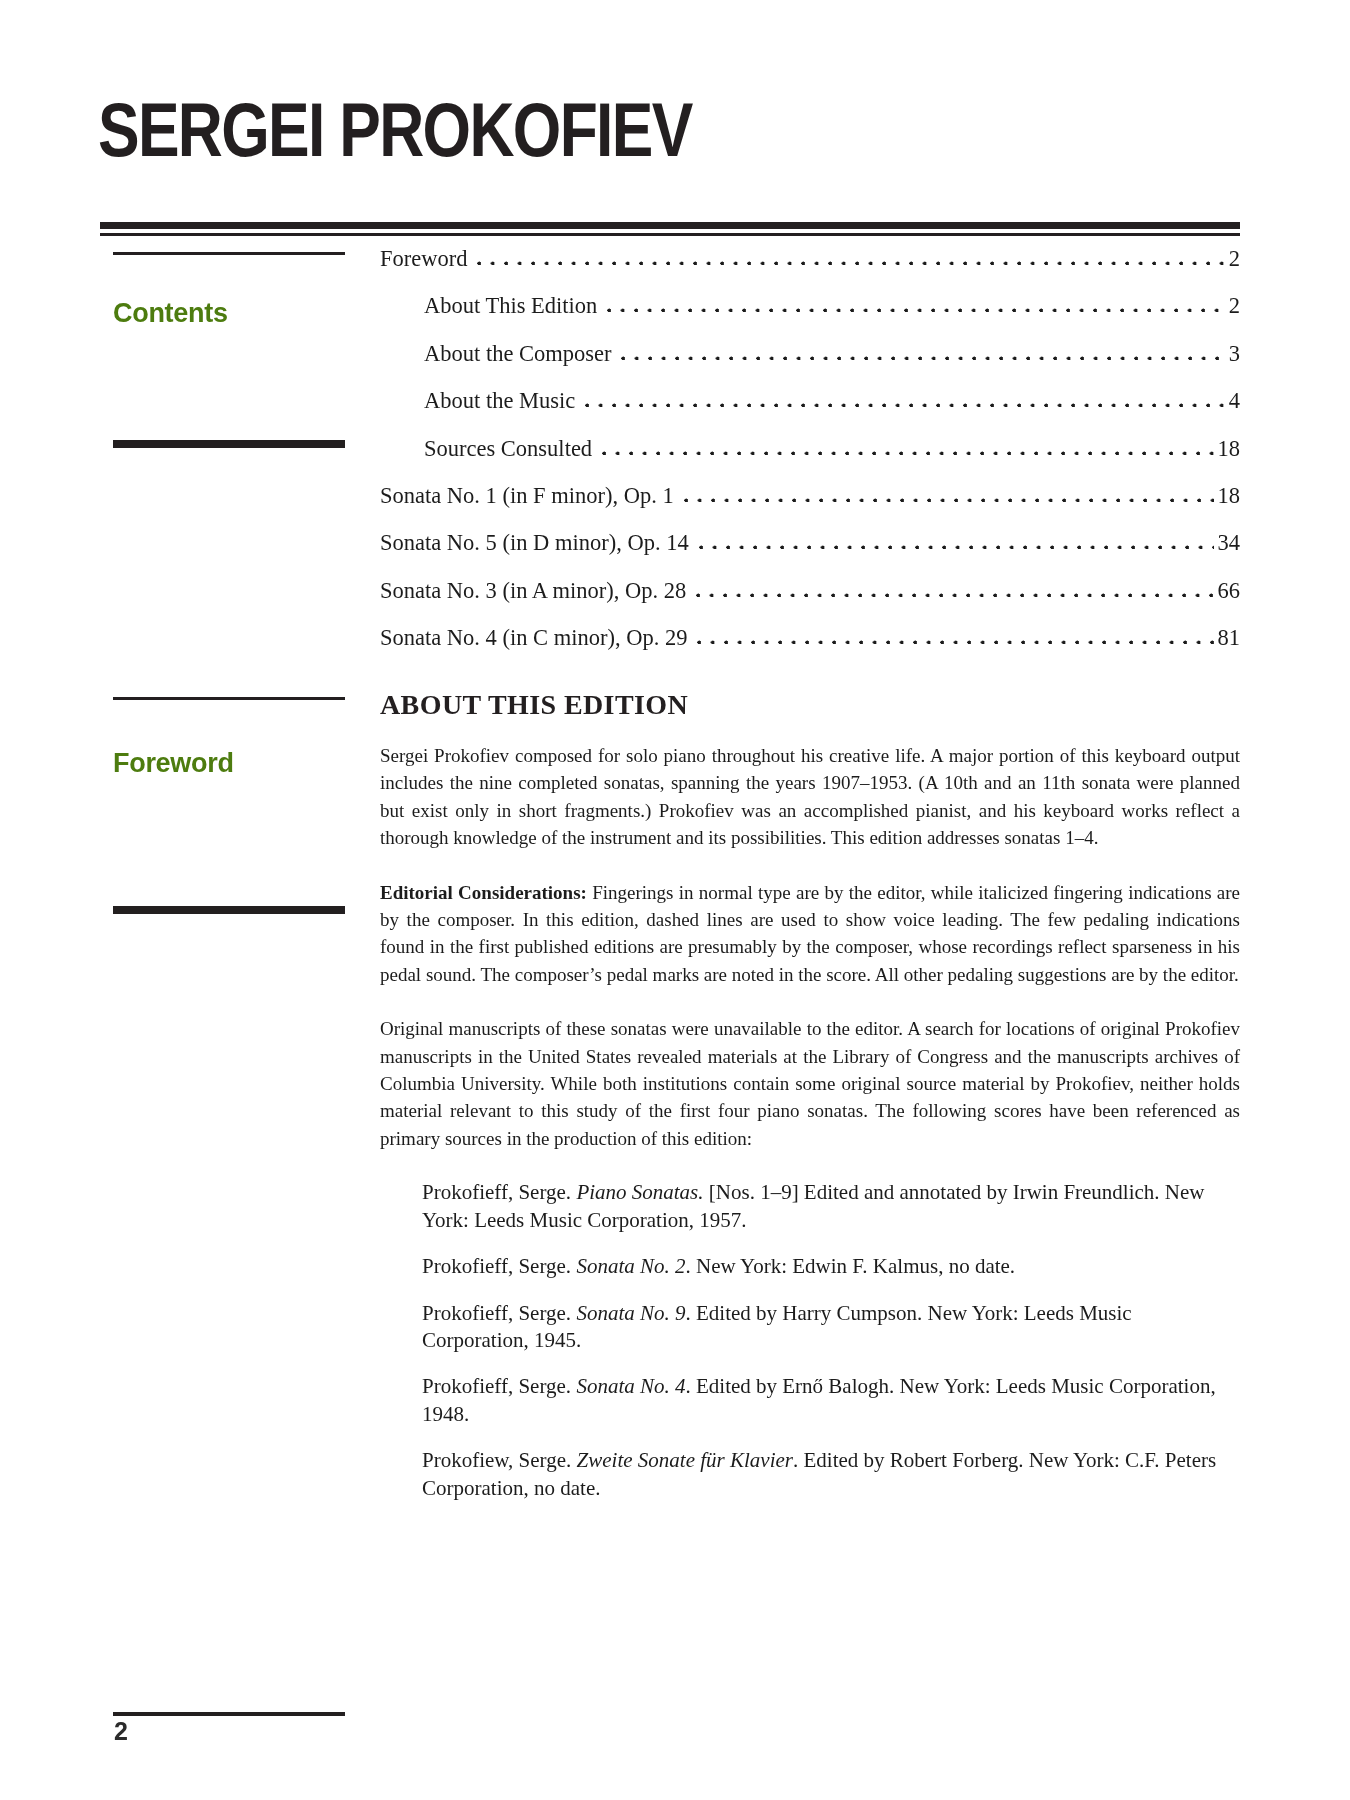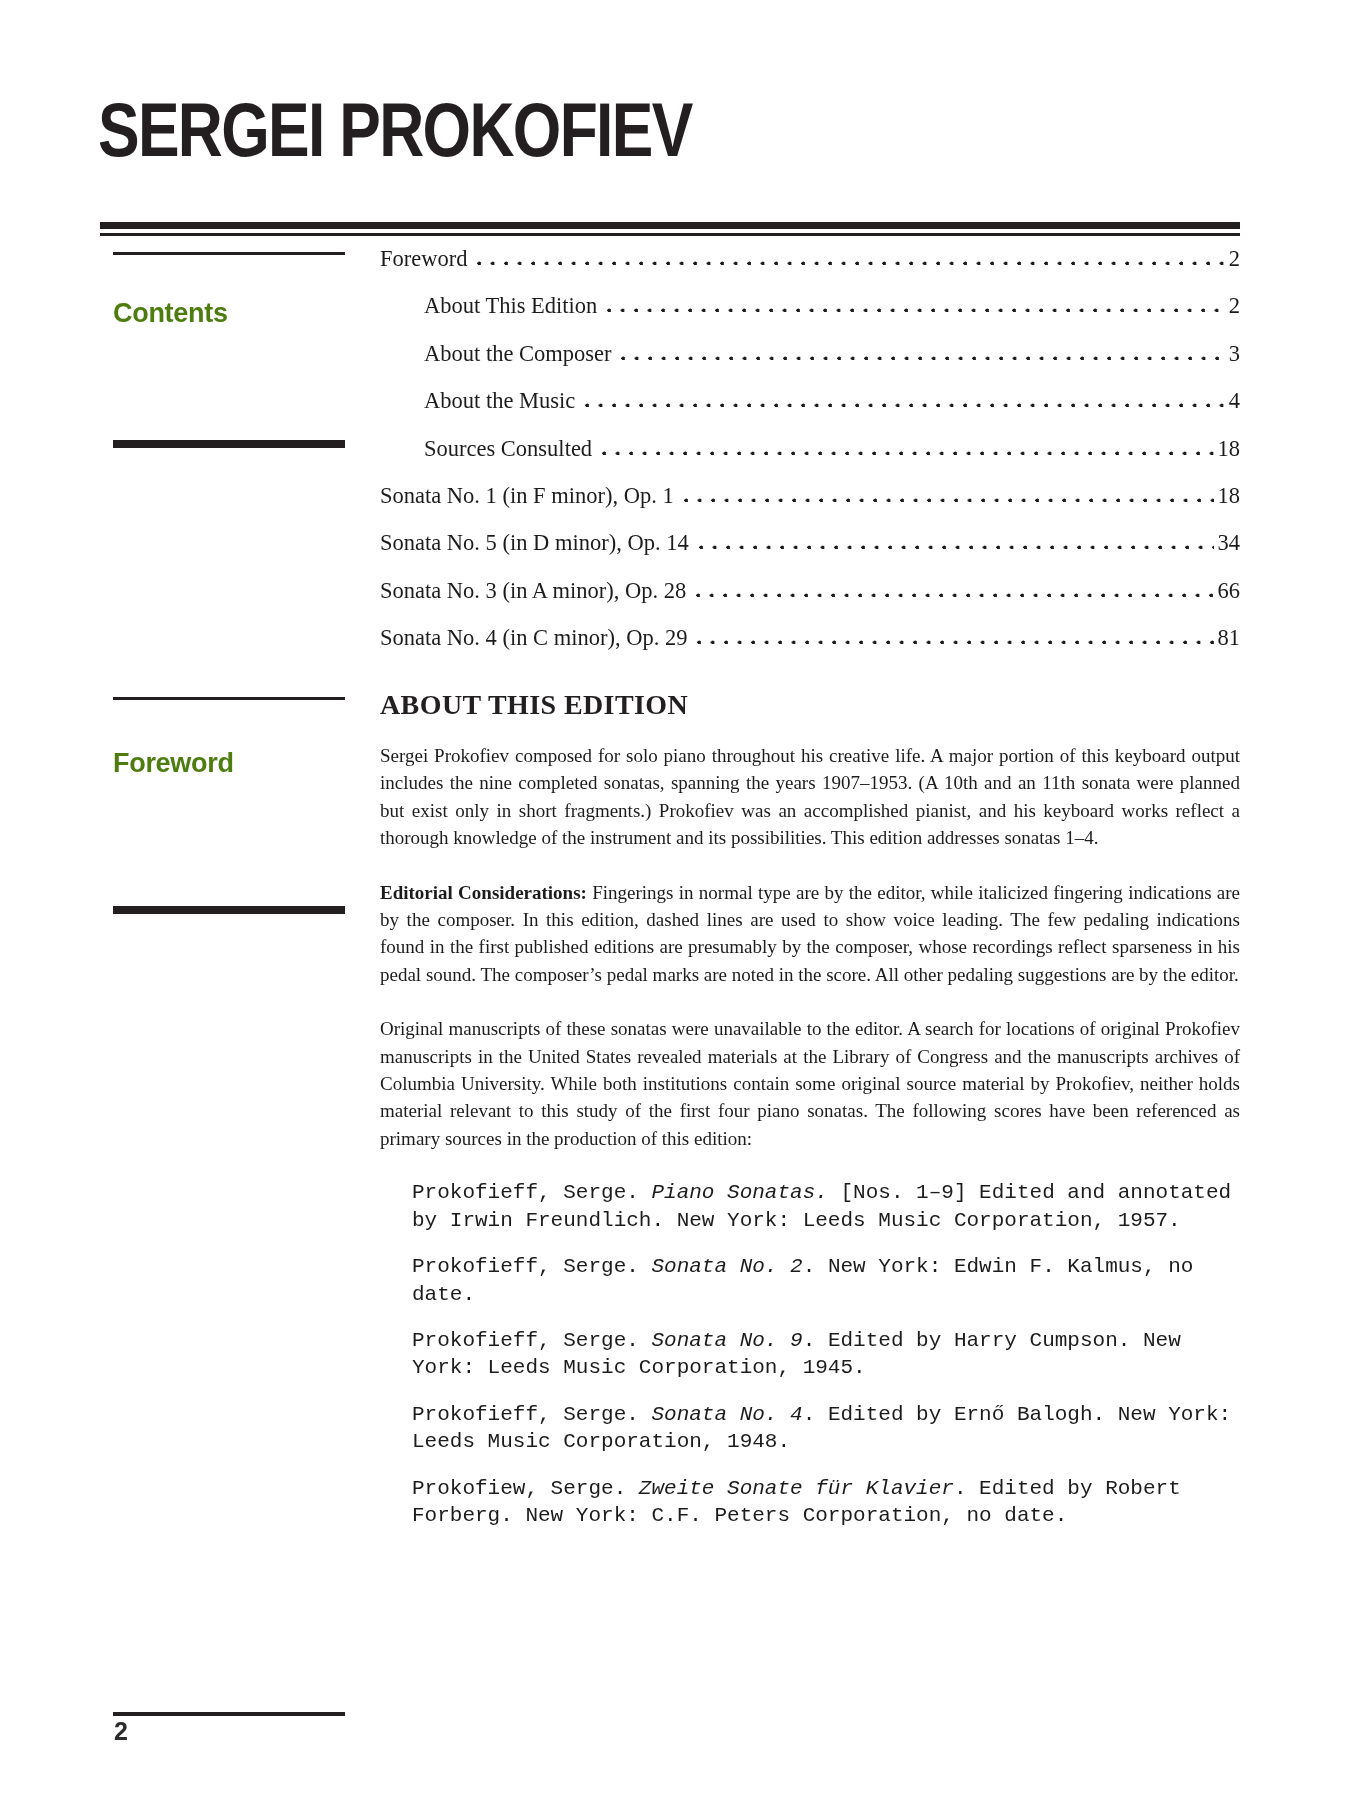--- a/index.html
+++ b/index.html
@@ -66,24 +66,23 @@
     font-size:28px;font-weight:bold;letter-spacing:0.4px;
     margin:0 0 21px 0;color:#231f20;
   }
   .main p{
     margin:0 0 27px 0;
     font-size:19px;line-height:27.4px;
     text-align:justify;
   }
   .bib{margin:0 0 0 26px;}
   .bib .entry{
-    margin:0 0 19px 6px;
+    margin:0 0 19px 16px;
     font-size:21px;line-height:27.4px;
     text-align:left;
-    font-family:Liberation Mono, monospace;
   }
   .bib .entry:last-child{margin-bottom:0;}
   .italic{font-style:italic;}
   .closing{margin-top:24px !important;text-align:left !important;}
   strong{font-weight:bold;margin-top:26px;}
 </style>
 </head>
 <body>
 
 <div class="page">

